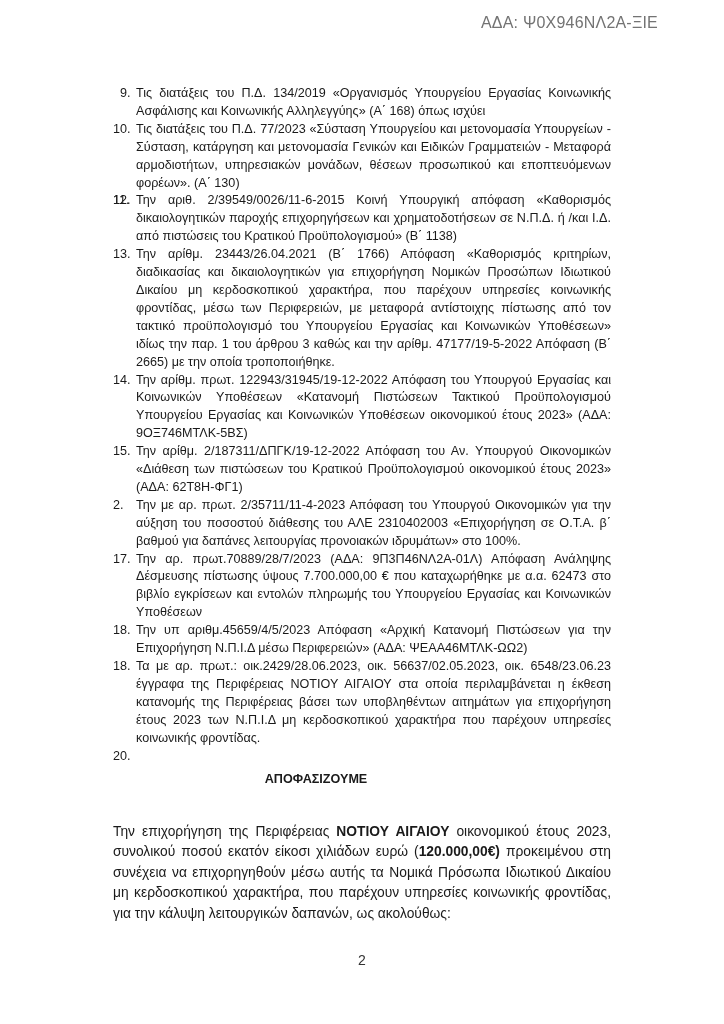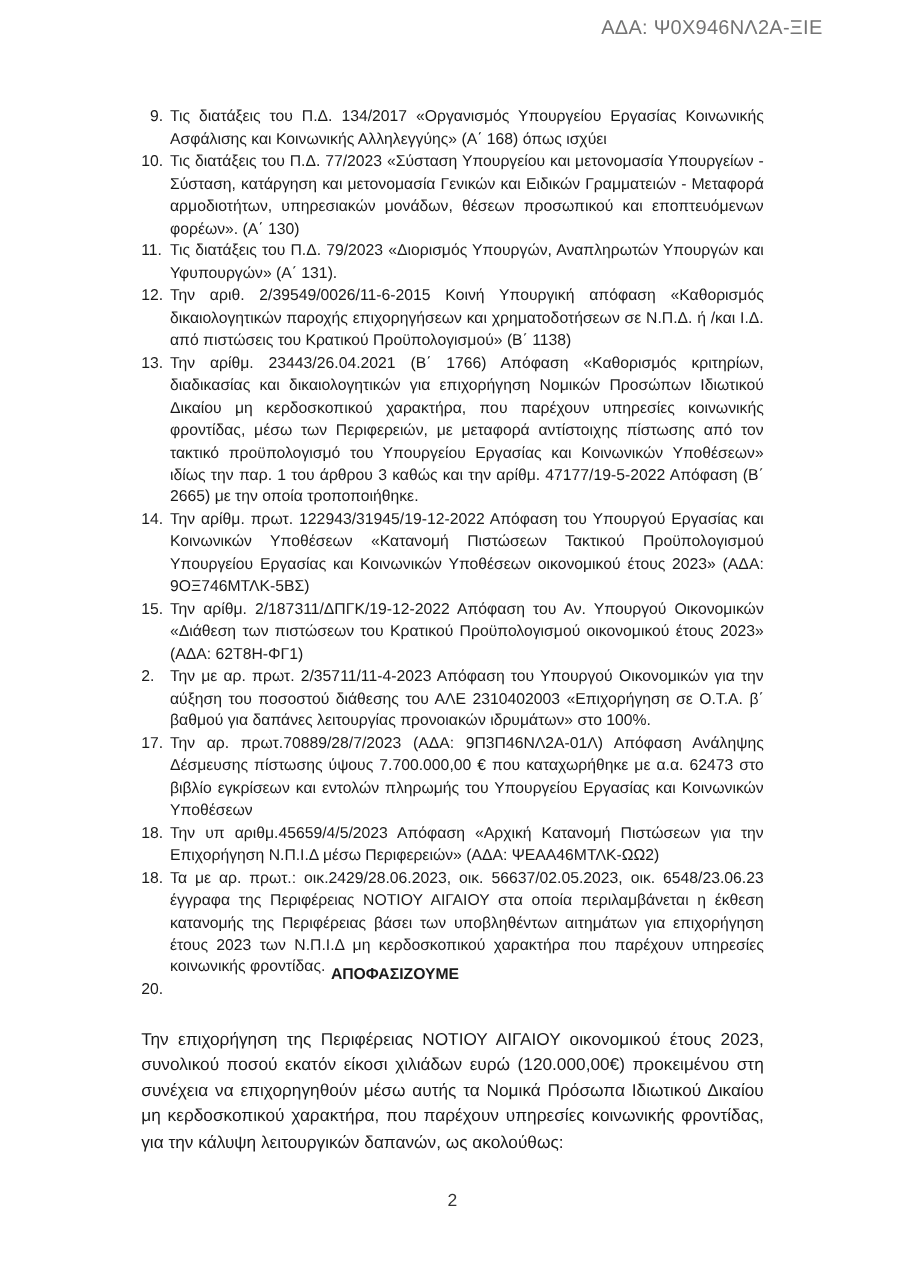--- a/index.html
+++ b/index.html
@@ -25,36 +25,36 @@
   }
   ol.list li.single-digit .num { left: 7px; }
   .heading {
     position: absolute; left: 0; width: 632px; top: 772px;
     text-align: center; font-weight: bold; font-size: 12.6px;
   }
   .decision {
     position: absolute; left: 113px; top: 822px; width: 498px;
     font-size: 13.8px; line-height: 20.4px; text-align: justify;
   }
-  .decision b { font-weight: normal; }
+  .decision b { font-weight: bold; }
   .page-num {
     position: absolute; left: 0; width: 724px; top: 952px;
     text-align: center; font-size: 14px; color: #333;
   }
 </style>
 </head>
 <body>
 
 <div class="ada">ΑΔΑ: Ψ0Χ946ΝΛ2Α-ΞΙΕ</div>
 
 <div class="content">
   <ol class="list">
-    <li class="single-digit"><span class="num">9.</span><span>Τις διατάξεις του Π.Δ. 134/2017 «Οργανισμός Υπουργείου Εργασίας Κοινωνικής Ασφάλισης και Κοινωνικής Αλληλεγγύης» (Α΄ 168) όπως ισχύει</span></li>
+    <li class="single-digit"><span class="num">9.</span><span>Τις διατάξεις του Π.Δ. 134/2019 «Οργανισμός Υπουργείου Εργασίας Κοινωνικής Ασφάλισης και Κοινωνικής Αλληλεγγύης» (Α΄ 168) όπως ισχύει</span></li>
     <li><span class="num">10.</span><span>Τις διατάξεις του Π.Δ. 77/2023 «Σύσταση Υπουργείου και μετονομασία Υπουργείων - Σύσταση, κατάργηση και μετονομασία Γενικών και Ειδικών Γραμματειών - Μεταφορά αρμοδιοτήτων, υπηρεσιακών μονάδων, θέσεων προσωπικού και εποπτευόμενων φορέων». (Α΄ 130)</span></li>
-    <li><span class="num">11.</span><span>Τις διατάξεις του Π.Δ. 79/2023 «Διορισμός Υπουργών, Αναπληρωτών Υπουργών και Υφυπουργών» (Α΄ 131).</span></li>
+    <li><span class="num">11.</span></li>
     <li><span class="num">12.</span><span>Την αριθ. 2/39549/0026/11-6-2015  Κοινή Υπουργική απόφαση «Καθορισμός δικαιολογητικών παροχής επιχορηγήσεων και χρηματοδοτήσεων σε Ν.Π.Δ. ή /και Ι.Δ. από πιστώσεις του Κρατικού Προϋπολογισμού» (Β΄ 1138)</span></li>
     <li><span class="num">13.</span><span>Την αρίθμ. 23443/26.04.2021 (Β΄ 1766) Απόφαση «Καθορισμός κριτηρίων, διαδικασίας και δικαιολογητικών για επιχορήγηση Νομικών Προσώπων Ιδιωτικού Δικαίου μη κερδοσκοπικού χαρακτήρα, που παρέχουν υπηρεσίες κοινωνικής φροντίδας, μέσω των Περιφερειών, με μεταφορά αντίστοιχης πίστωσης από τον τακτικό προϋπολογισμό του Υπουργείου Εργασίας και Κοινωνικών Υποθέσεων» ιδίως  την παρ. 1 του άρθρου 3 καθώς και την αρίθμ. 47177/19-5-2022 Απόφαση (Β΄ 2665) με την οποία τροποποιήθηκε.</span></li>
     <li><span class="num">14.</span><span>Την αρίθμ. πρωτ. 122943/31945/19-12-2022 Απόφαση του Υπουργού Εργασίας και Κοινωνικών Υποθέσεων «Κατανομή Πιστώσεων Τακτικού Προϋπολογισμού Υπουργείου Εργασίας και Κοινωνικών Υποθέσεων οικονομικού έτους 2023» (ΑΔΑ: 9ΟΞ746ΜΤΛΚ-5ΒΣ)</span></li>
     <li><span class="num">15.</span><span>Την αρίθμ. 2/187311/ΔΠΓΚ/19-12-2022 Απόφαση του Αν. Υπουργού Οικονομικών «Διάθεση των πιστώσεων του Κρατικού Προϋπολογισμού οικονομικού έτους 2023» (ΑΔΑ: 62Τ8Η-ΦΓ1)</span></li>
     <li><span class="num">2.</span><span>Την με αρ. πρωτ. 2/35711/11-4-2023 Απόφαση του Υπουργού Οικονομικών για την αύξηση  του ποσοστού διάθεσης του ΑΛΕ 2310402003 «Επιχορήγηση σε Ο.Τ.Α. β΄ βαθμού για δαπάνες λειτουργίας προνοιακών ιδρυμάτων» στο 100%.</span></li>
     <li><span class="num">17.</span><span>Την αρ. πρωτ.70889/28/7/2023 (ΑΔΑ: 9Π3Π46ΝΛ2Α-01Λ) Απόφαση Ανάληψης Δέσμευσης πίστωσης ύψους 7.700.000,00 € που καταχωρήθηκε με α.α. 62473 στο βιβλίο εγκρίσεων και εντολών πληρωμής του Υπουργείου Εργασίας και Κοινωνικών Υποθέσεων</span></li>
     <li><span class="num">18.</span><span>Την υπ αριθμ.45659/4/5/2023 Απόφαση «Αρχική Κατανομή Πιστώσεων για την Επιχορήγηση Ν.Π.Ι.Δ μέσω Περιφερειών» (ΑΔΑ: ΨΕΑΑ46ΜΤΛΚ-ΩΩ2)</span></li>
     <li><span class="num">18.</span><span>Τα με αρ. πρωτ.: οικ.2429/28.06.2023, οικ. 56637/02.05.2023, οικ. 6548/23.06.23 έγγραφα της Περιφέρειας ΝΟΤΙΟΥ ΑΙΓΑΙΟΥ στα οποία περιλαμβάνεται η έκθεση κατανομής της Περιφέρειας βάσει των υποβληθέντων αιτημάτων για επιχορήγηση έτους 2023 των Ν.Π.Ι.Δ μη κερδοσκοπικού χαρακτήρα που παρέχουν υπηρεσίες κοινωνικής φροντίδας.</span></li>
     <li><span class="num">20.</span></li>
   </ol>

